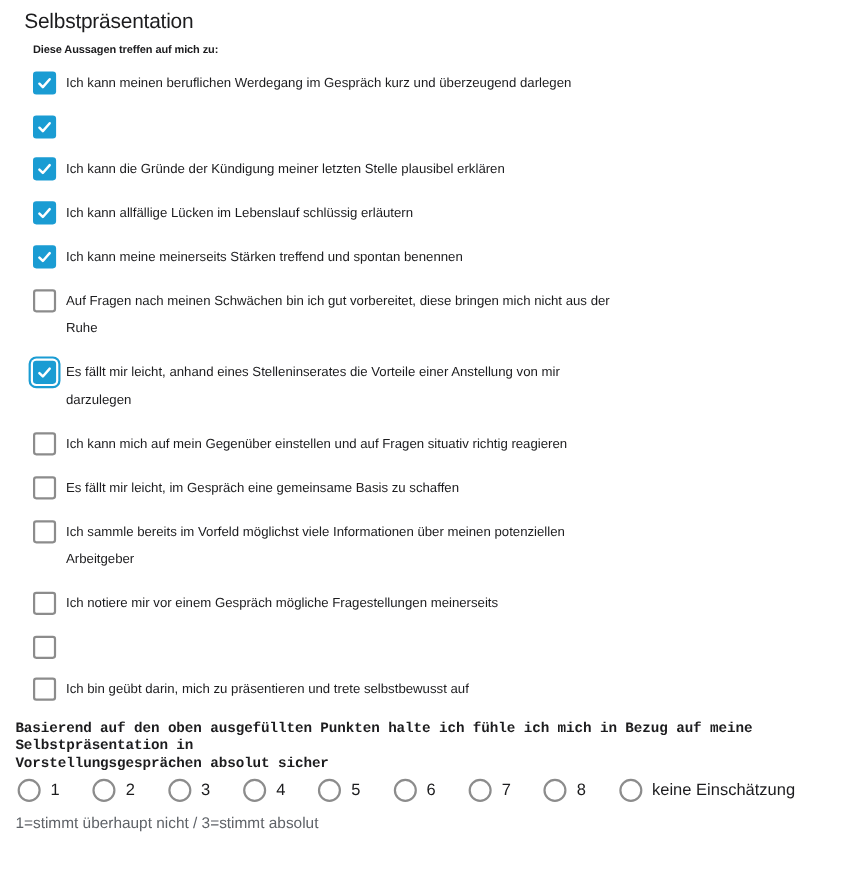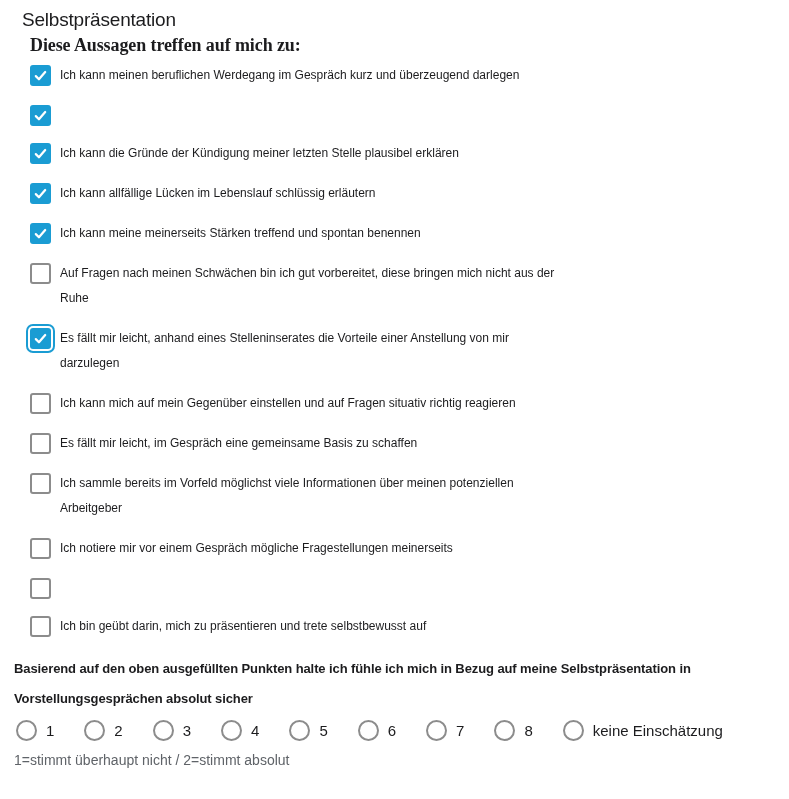--- a/index.html
+++ b/index.html
@@ -14,42 +14,42 @@
     width:789px;height:799px;overflow:hidden;
     background:#ffffff;color:var(--text);
     font-family:"Liberation Sans", sans-serif;
   }
   .page{padding:8px 20px 0 14px;}
   .title{
     font-size:19px;line-height:24px;font-weight:400;
     letter-spacing:-0.2px;margin:0 0 6px 8px;
   }
   .subtitle{
-    font-size:18px;line-height:15px;font-weight:700;
-    margin:0 0 10px 16px;letter-spacing:-0.1px;font-family:Liberation Serif, serif;
+    font-size:10px;line-height:15px;font-weight:700;
+    margin:0 0 10px 16px;letter-spacing:-0.1px;
   }
   .checklist{margin-left:16px;}
   .check-row{
     display:flex;align-items:flex-start;gap:9px;margin-bottom:15px;
   }
   .checkbox{
     width:21px;height:21px;flex:0 0 auto;margin-top:2px;
     border-radius:3px;border:2px solid var(--gray-border);background:#fff;
     display:flex;align-items:center;justify-content:center;
   }
   .checkbox.checked{border:none;background:var(--blue);}
   .checkbox svg{display:none;width:15px;height:15px;}
   .checkbox.checked svg{display:block;}
   .checkbox.focused{box-shadow:0 0 0 2px #ffffff,0 0 0 4px var(--blue);}
   .check-label{
     font-size:12px;line-height:25px;white-space:pre-line;color:var(--text);
   }
   .question{
-    font-size:13px;line-height:30px;font-weight:700;letter-spacing:-0.1px;
-    white-space:pre-line;margin:0 0 0 0;max-width:740px;
+    font-size:13px;line-height:16px;font-weight:700;letter-spacing:-0.1px;
+    white-space:pre-line;margin:0 0 0 0;max-width:740px;font-family:Liberation Mono, monospace;
   }
   .radio-row{
     display:flex;align-items:center;margin:6px 0 0 2px;column-gap:30px;
   }
   .radio-option{display:flex;align-items:center;gap:9px;}
   .radio{
     width:21px;height:21px;flex:0 0 auto;border-radius:50%;
     border:2px solid var(--gray-border);background:#fff;
   }
   .radio-label{font-size:15px;color:var(--text);}
@@ -240,14 +240,14 @@
     <span class="radio"></span>
     <span class="radio-label">8</span>
   </span>
 
   <span class="radio-option">
     <span class="radio"></span>
     <span class="radio-label">keine Einschätzung</span>
   </span>
 </div>
 
-  <div class="footnote">1=stimmt überhaupt nicht / 2=stimmt absolut</div>
+  <div class="footnote">1=stimmt überhaupt nicht / 3=stimmt absolut</div>
 </div>
 
 </body></html>

